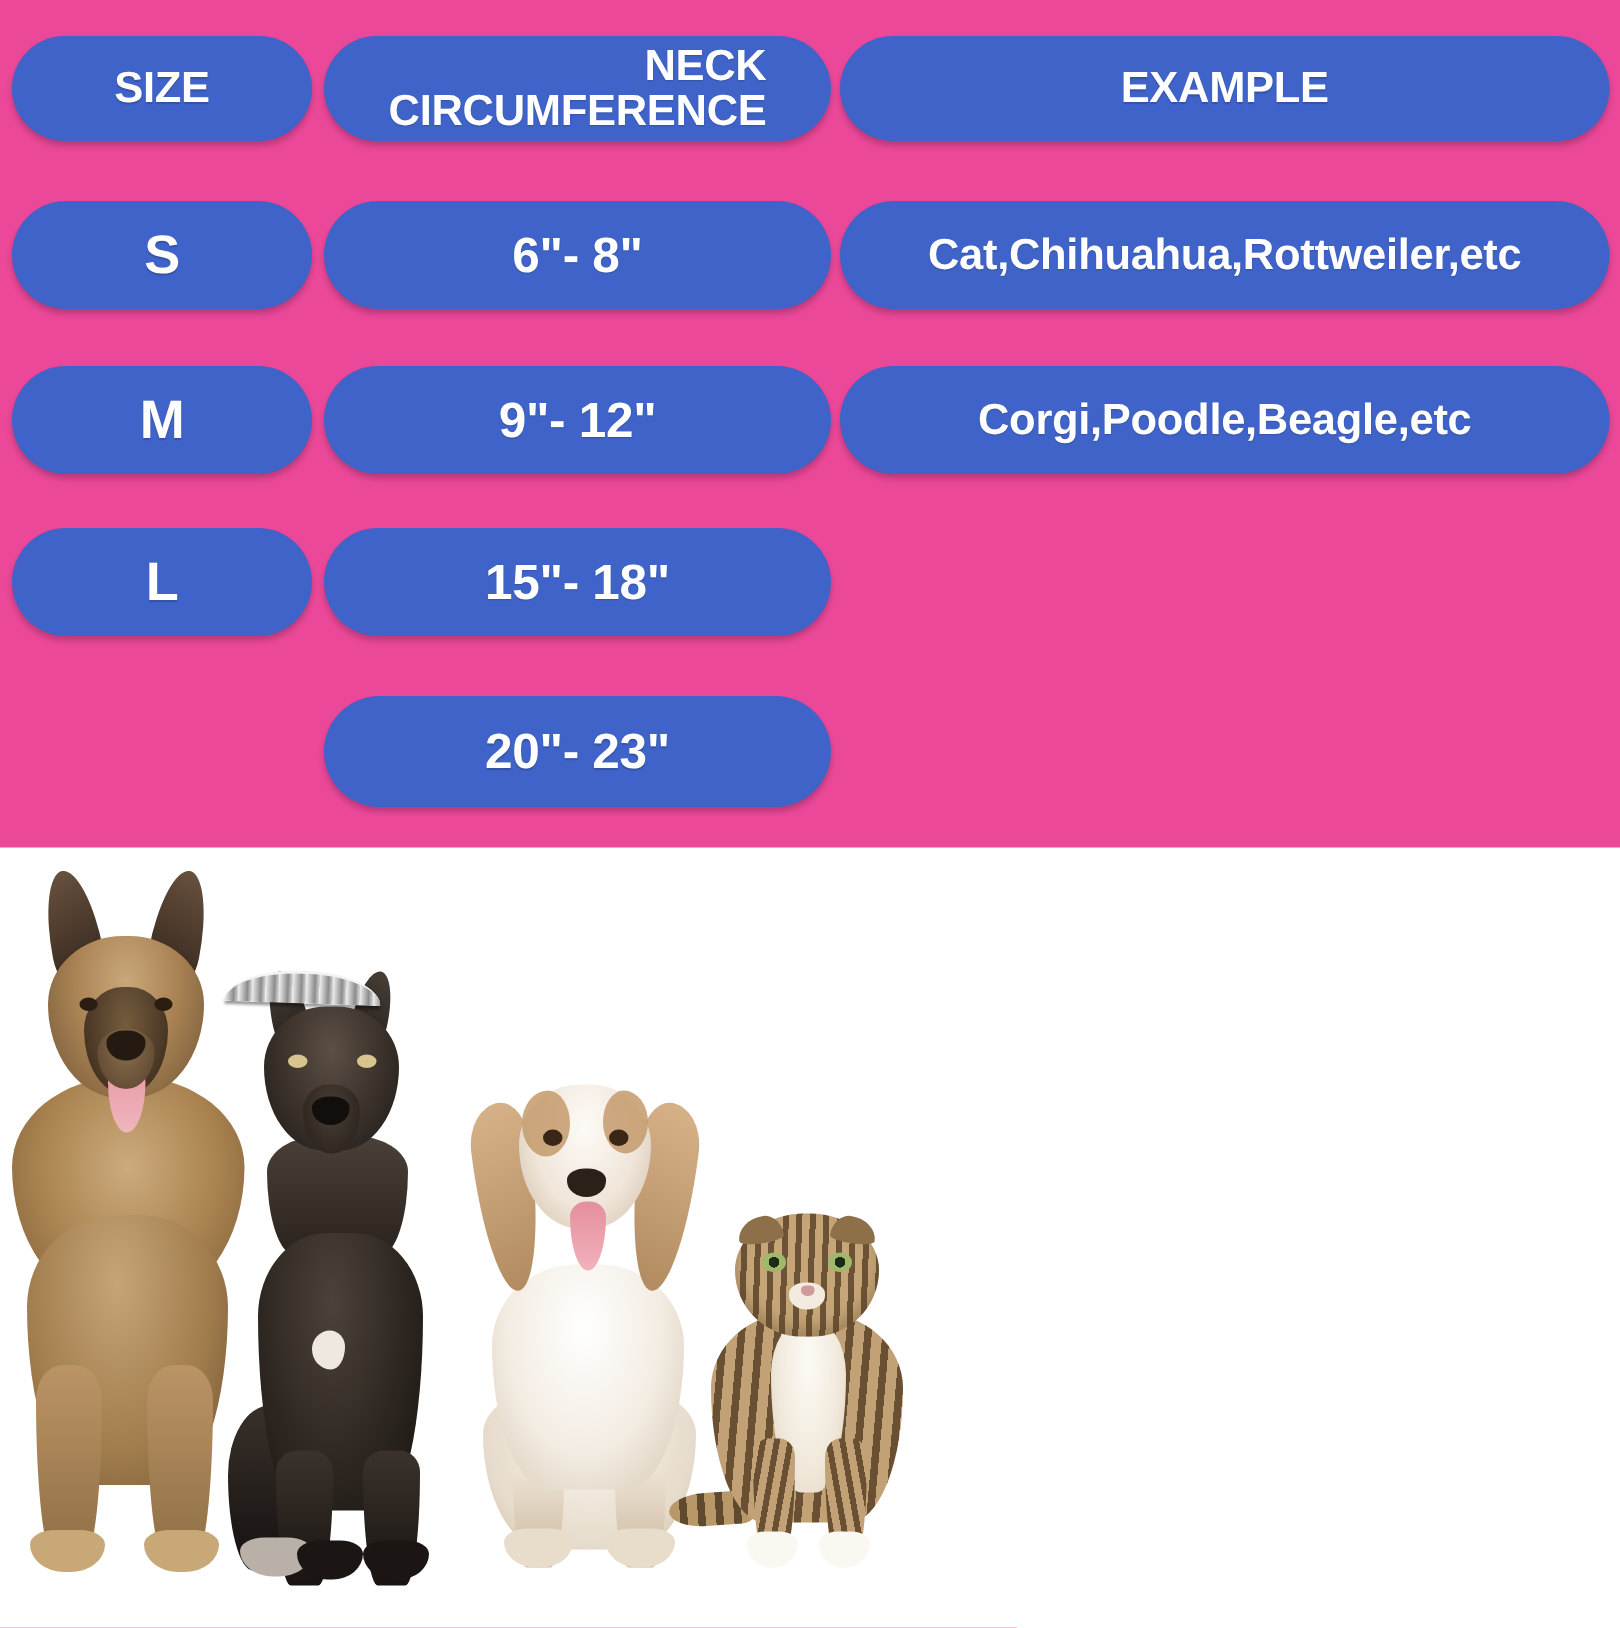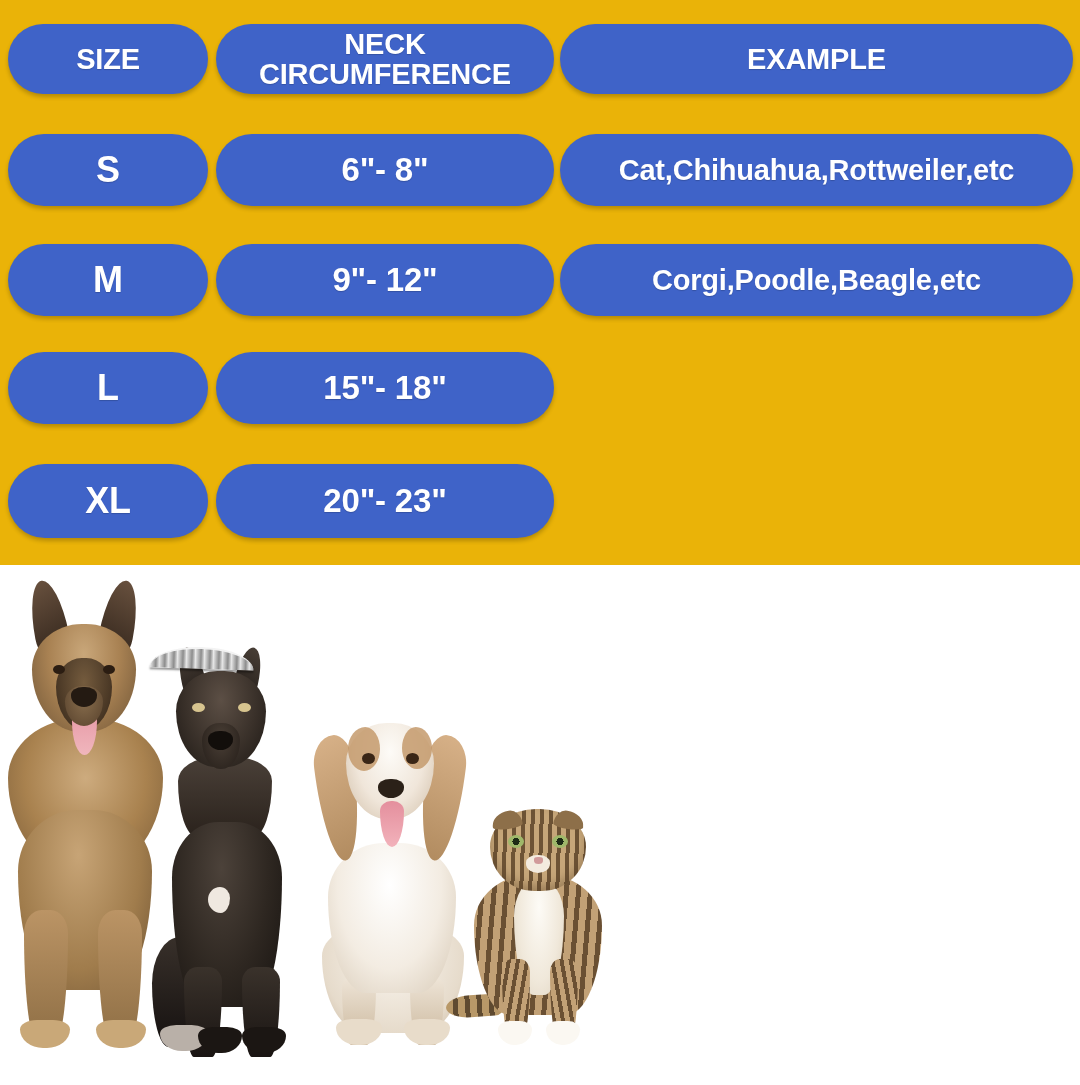--- a/index.html
+++ b/index.html
@@ -12,21 +12,21 @@
     height: 1085px;
     overflow: hidden;
     font-family: "Liberation Sans", sans-serif;
     position: relative;
   }
 
   #page {
     position: relative;
     width: 1080px;
     height: 1085px;
-    background: #eab308;
+    background: #ec4899;
   }
 
   
   .size-chart {
     position: absolute;
     left: 0;
     top: 0;
     width: 1080px;
     height: 560px;
   }
@@ -57,21 +57,21 @@
   }
 
   .cell-size      { position: absolute; left: 8px;   width: 200px; }
   .cell-neck      { position: absolute; left: 216px; width: 338px; }
   .cell-example   { position: absolute; left: 560px; width: 513px; }
 
   
   .row-header { top: 24px; height: 70px; }
   .row-header .cell { height: 70px; }
   .row-header .cell-size   { font-size: 29px; }
-  .row-header .cell-neck   { font-size: 29px; }
+  .row-header .cell-neck   { font-size: 29px; text-align: right; }
   .row-header .cell-example{ font-size: 29px; }
 
   
   .row-s  { top: 134px; height: 72px; }
   .row-m  { top: 244px; height: 72px; }
   .row-l  { top: 352px; height: 72px; }
   .row-xl { top: 464px; height: 74px; }
 
   .row-s .cell, .row-m .cell, .row-l .cell { height: 72px; }
   .row-xl .cell { height: 74px; }
@@ -335,23 +335,20 @@
     <div class="chart-row row-l">
       <div class="cell cell-size">
         <span class="sz-label">L</span>
       </div>
       <div class="cell cell-neck">
         <span class="neck-val">15"- 18"</span>
       </div>
     </div>
 
     <div class="chart-row row-xl">
-      <div class="cell cell-size">
-        <span class="sz-label">XL</span>
-      </div>
       <div class="cell cell-neck">
         <span class="neck-val">20"- 23"</span>
       </div>
     </div>
 
   </div>
 
   <div class="pets-photo">
     <div class="pets-stage">
 

